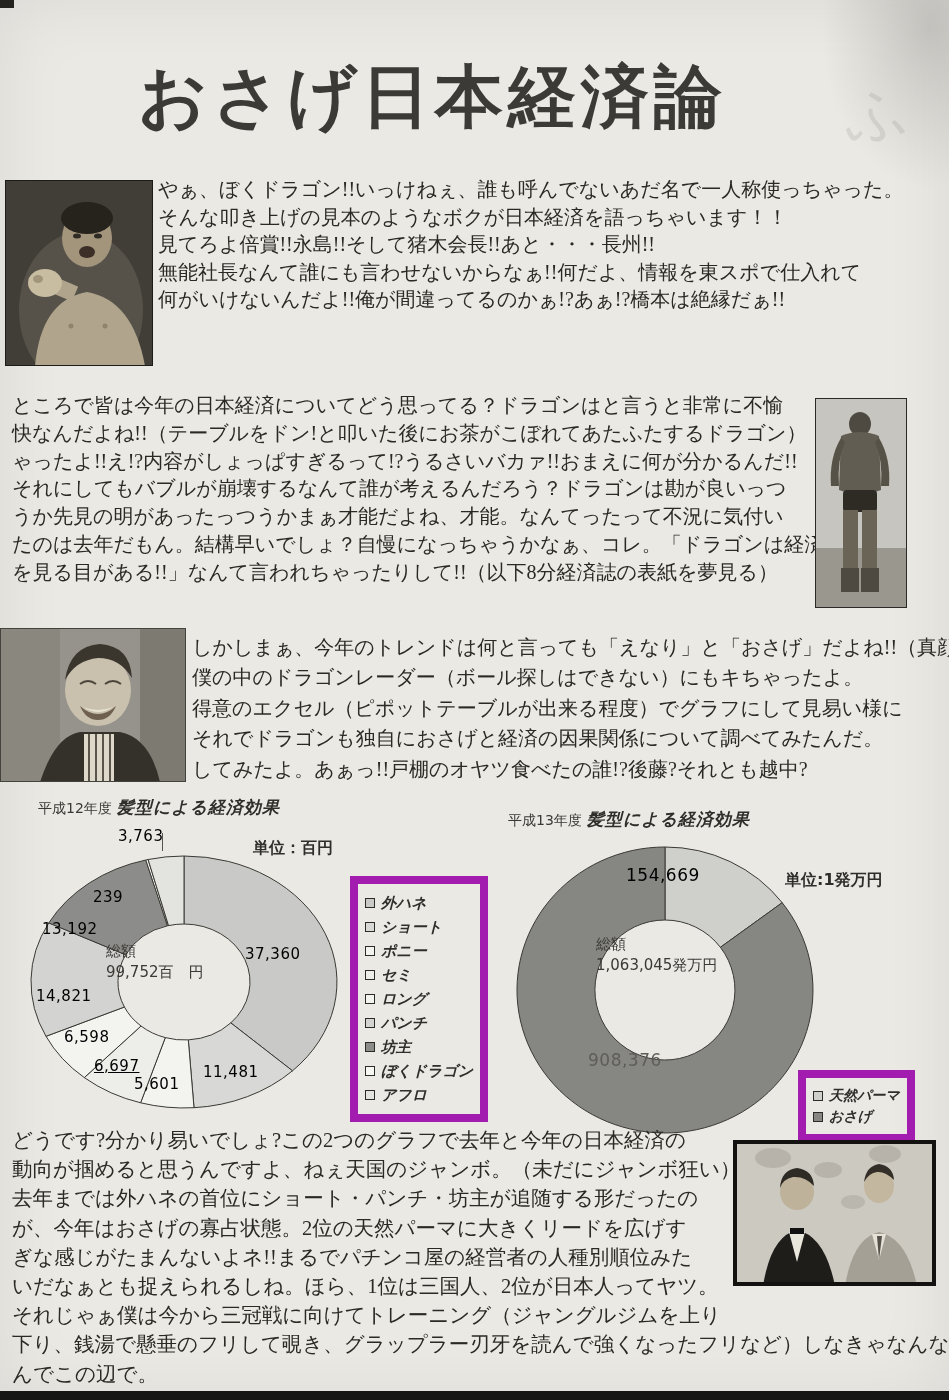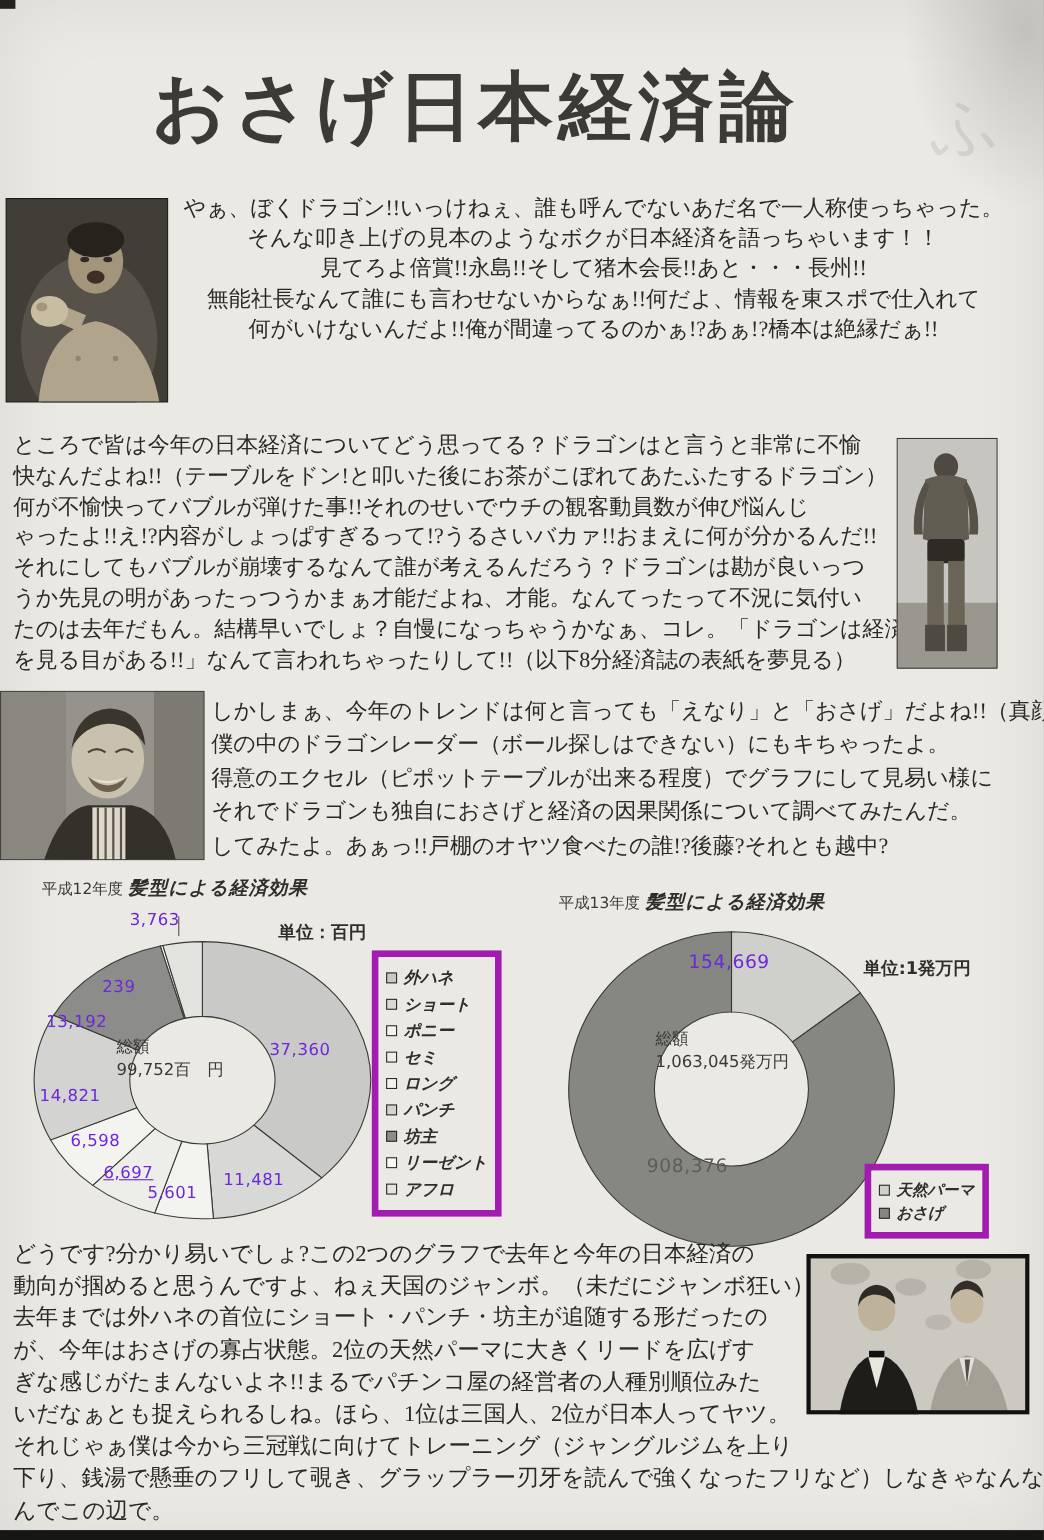--- a/index.html
+++ b/index.html
@@ -11,25 +11,25 @@
   .textblock{position:absolute;font-size:20px;color:#2a2923;}
   .tl{white-space:pre;}
   .photo{position:absolute;}
   .photo svg{display:block;width:100%;height:100%;}
   .chart{position:absolute;font-family:"DejaVu Sans","Liberation Sans",sans-serif;color:#33322e;}
   .chart-title{position:absolute;white-space:nowrap;}
   .era{font-size:14px;color:#3a3935;}
   .ctitle{font-size:17px;font-weight:700;font-style:italic;letter-spacing:1px;color:#2f2e2a;}
   .unit{position:absolute;font-size:16px;font-weight:700;white-space:nowrap;color:#2f2e2a;}
   .donutsvg{position:absolute;overflow:visible;}
-  .pie-label{position:absolute;font-size:15px;white-space:nowrap;color:#6d28d9;letter-spacing:.5px;}
+  .pie-label{position:absolute;font-size:15px;white-space:nowrap;color:#000000;letter-spacing:.5px;}
   .pie-label.big{font-size:17px;}
   .pie-label.dark-label{color:#5f5d57;}
   .center-label{position:absolute;font-size:15px;line-height:21px;color:#3a3935;white-space:nowrap;}
-  .legend{position:absolute;list-style:none;margin:0;padding:7px 7px;border:6px solid #a21caf;}
+  .legend{position:absolute;list-style:none;margin:12px;padding:7px 7px;border:8px solid #a21caf;}
   .legend li{display:flex;align-items:center;gap:6px;height:24px;font-size:15px;font-weight:700;
         font-style:italic;white-space:nowrap;color:#2f2e2a;}
   .legend.legend-2 li{height:21px;font-size:14px;}
   .swatch{width:10px;height:10px;border:1px solid #2c2b27;flex:0 0 auto;box-sizing:border-box;}
   .leader{position:absolute;width:1px;background:#55544f;}
   .bottom-bar{position:absolute;left:0;top:1391px;width:949px;height:9px;background:#161614;}
   .corner-mark{position:absolute;left:0;top:0;width:14px;height:8px;background:#23221f;}
   .smudge{position:absolute;left:820px;top:0;width:129px;height:190px;
         background:radial-gradient(ellipse at 85% 15%,rgba(110,110,106,.28),transparent 70%);}
   .ghost{position:absolute;left:846px;top:72px;font-size:62px;color:#77766f;opacity:.16;
@@ -57,32 +57,31 @@
       <ellipse cx="93" cy="56" rx="4" ry="2.5" fill="#2e2a24"></ellipse>
       <ellipse cx="82" cy="72" rx="8" ry="6" fill="#3c2f27"></ellipse>
       <path d="M70 114 Q56 108 46 104" stroke="#b0a58c" stroke-width="16" fill="none"></path>
       <ellipse cx="40" cy="103" rx="17" ry="14" fill="#c8bca1"></ellipse>
       <ellipse cx="33" cy="99" rx="5" ry="4" fill="#a2957c"></ellipse>
       <circle cx="66" cy="146" r="2.5" fill="#8f846c"></circle>
       <circle cx="100" cy="146" r="2.5" fill="#8f846c"></circle>
       <rect x="0.5" y="0.5" width="147" height="185" fill="none" stroke="#1c1b18"></rect>
     </svg>
   </div>
-  <div class="textblock" style="left:146px;top:176px;width:787px;line-height:27.6px;text-align:center;">
+  <div class="textblock" style="left:158px;top:176px;width:787px;line-height:27.6px;">
     <div class="tl">やぁ、ぼくドラゴン!!いっけねぇ、誰も呼んでないあだ名で一人称使っちゃった。</div>
     <div class="tl">そんな叩き上げの見本のようなボクが日本経済を語っちゃいます！！</div>
     <div class="tl">見てろよ倍賞!!永島!!そして猪木会長!!あと・・・長州!!</div>
     <div class="tl">無能社長なんて誰にも言わせないからなぁ!!何だよ、情報を東スポで仕入れて</div>
     <div class="tl">何がいけないんだよ!!俺が間違ってるのかぁ!?あぁ!?橋本は絶縁だぁ!!</div>
   </div>
 
   <div class="textblock" style="left:12px;top:392px;width:800px;line-height:27.8px;">
     <div class="tl">ところで皆は今年の日本経済についてどう思ってる？ドラゴンはと言うと非常に不愉</div>
     <div class="tl">快なんだよね!!（テーブルをドン!と叩いた後にお茶がこぼれてあたふたするドラゴン）</div>
-    <div class="tl">何が不愉快ってバブルが弾けた事!!それのせいでウチの観客動員数が伸び悩んじ</div>
     <div class="tl">ゃったよ!!え!?内容がしょっぱすぎるって!?うるさいバカァ!!おまえに何が分かるんだ!!</div>
     <div class="tl">それにしてもバブルが崩壊するなんて誰が考えるんだろう？ドラゴンは勘が良いっつ</div>
     <div class="tl">うか先見の明があったっつうかまぁ才能だよね、才能。なんてったって不況に気付い</div>
     <div class="tl">たのは去年だもん。結構早いでしょ？自慢になっちゃうかなぁ、コレ。「ドラゴンは経済</div>
     <div class="tl">を見る目がある!!」なんて言われちゃったりして!!（以下8分経済誌の表紙を夢見る）</div>
   </div>
   <div class="photo" style="left:815px;top:398px;width:92px;height:210px;">
     <svg viewBox="0 0 92 210">
       <rect width="92" height="210" fill="#c7c5bf"></rect>
       <rect y="150" width="92" height="60" fill="#9a978f"></rect>
@@ -181,21 +180,21 @@
         <li>
           <span class="swatch" style="background: rgb(211, 211, 209);"></span>
           <span>パンチ</span>
         </li>
         <li>
           <span class="swatch" style="background: rgb(140, 140, 138);"></span>
           <span>坊主</span>
         </li>
         <li>
           <span class="swatch" style="background: rgb(247, 247, 244);"></span>
-          <span>リーゼント</span>
+          <span>ぼくドラゴン</span>
         </li>
         <li>
           <span class="swatch" style="background: rgb(227, 227, 224);"></span>
           <span>アフロ</span>
         </li>
       </ul>
   </div>
 
   <div class="chart" style="left:498px;top:803px;width:450px;height:315px;">
     <div class="chart-title" style="left:10px;top:5px;">

